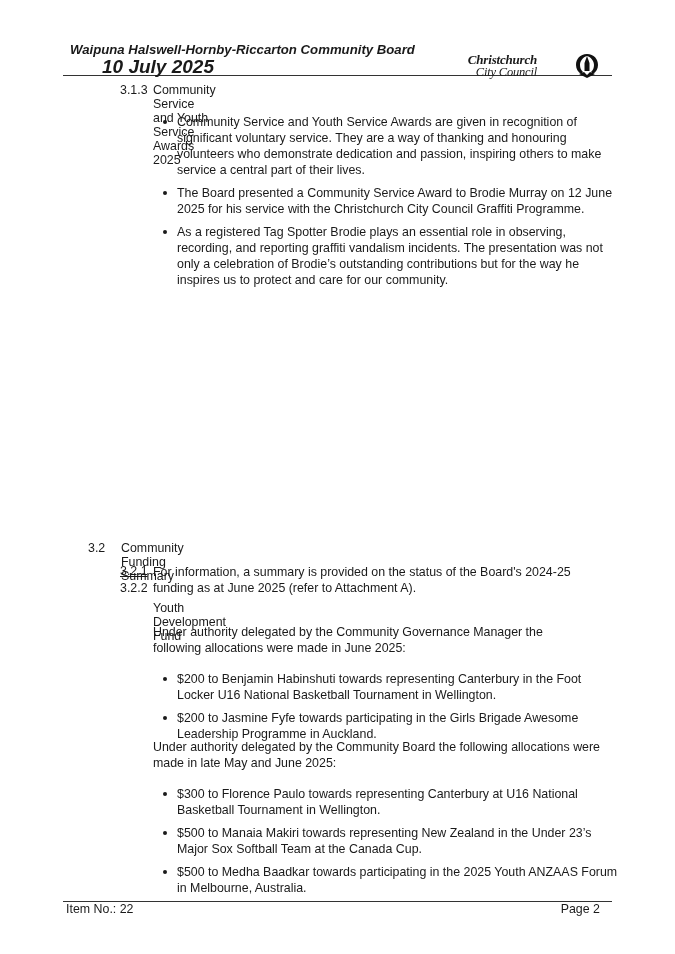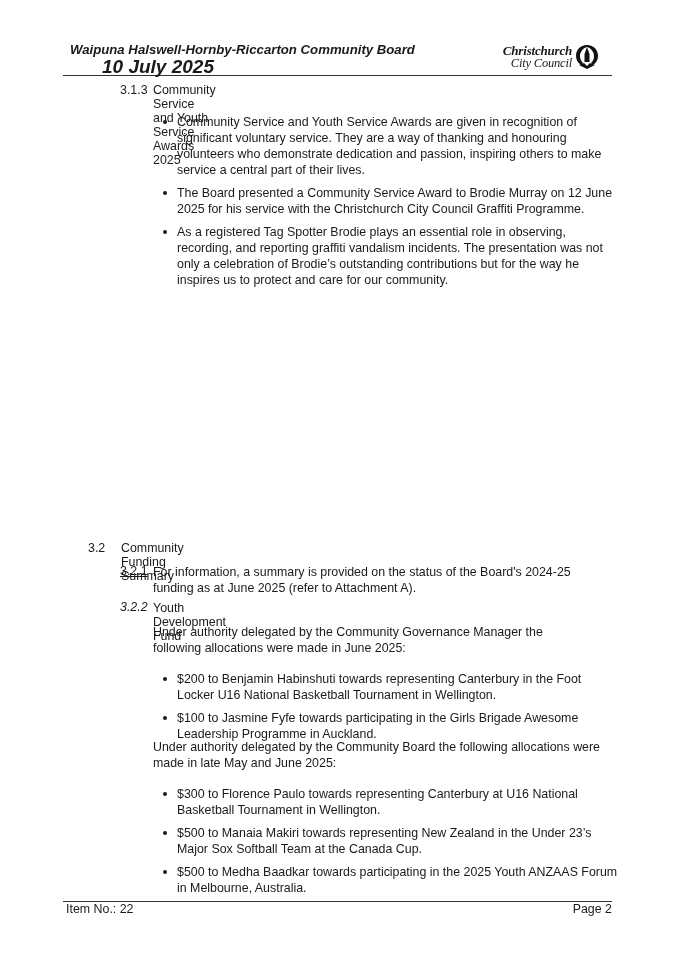--- a/index.html
+++ b/index.html
@@ -8,42 +8,42 @@
     font-family: "Liberation Sans", sans-serif; color: #1a1a1a;
     font-size: 12.4px;
   }
   .page-header {
     position: absolute; left: 63px; top: 40px; width: 549px; height: 35px;
     border-bottom: 1.3px solid #333;
     font-style: italic;
   }
   .header-title { position: absolute; left: 7px; top: 1px; font-weight: bold; font-size: 13.2px; line-height: 17px; }
   .header-date { position: absolute; left: 7px; top: 18px; font-weight: bold; font-size: 19px; line-height: 17px; margin-left: 32px; }
-  .logo { position: absolute; right: 13px; top: 3px; height: 28px; display: flex; align-items: center; }
+  .logo { position: absolute; right: 13px; top: 12px; height: 28px; display: flex; align-items: center; gap: 35px; }
   .logo-text { text-align: right; font-family: "Liberation Serif", "DejaVu Serif", serif; line-height: 12px; margin-right: 3px; }
   .logo-line1 { font-weight: bold; font-size: 13px; letter-spacing: -0.2px; }
   .logo-line2 { font-size: 12.5px; letter-spacing: -0.2px; }
   .logo-icon { width: 24px; height: 26px; }
 
   .section { position: absolute; }
   .num { position: absolute; }
   .bold { font-weight: normal; }
   .para { position: absolute; line-height: 16px; }
   ul.bullets { list-style: none; margin: 8px; padding: 0; position: absolute; }
   ul.bullets li { position: relative; padding-left: 14px; line-height: 16px; margin-bottom: 7px; }
   ul.bullets li .dot {
     position: absolute; left: 0; top: 6px; width: 4px; height: 4px; border-radius: 50%; background: #1a1a1a;
   }
 
   .page-footer {
     position: absolute; left: 63px; top: 901px; width: 549px;
     border-top: 1.3px solid #333; height: 18px;
   }
   .footer-left { position: absolute; left: 3px; top: 0px; font-size: 12.4px; line-height: 15px; }
-  .footer-right { position: absolute; right: 0; top: 0px; font-size: 12.4px; line-height: 15px; margin-left: 36px; }
+  .footer-right { position: absolute; right: 12px; top: 0px; font-size: 12.4px; line-height: 15px; margin-left: 36px; }
 </style>
 </head>
 <body>
 
 <div class="page-header">
   <div class="header-title">Waipuna Halswell-Hornby-Riccarton Community Board</div>
   <div class="header-date">10 July 2025</div>
   <div class="logo">
     <div class="logo-text">
       <div class="logo-line1">Christchurch</div>
@@ -73,27 +73,27 @@
 </div>
 
 <div class="section">
   <div class="num" style="left:120px; top:564px;text-decoration:underline;">3.2.1</div>
   <div class="para" style="left:153px; top:564px; width:458px;">
     <span>For information, a summary is provided on the status of the Board's 2024-25 funding as at June 2025 (refer to </span><span class="bold">Attachment A</span><span>).</span>
   </div>
 </div>
 
 <div class="section">
-  <div class="num" style="left:120px; top:600px;font-style:italic;">3.2.2</div>
+  <div class="num" style="left:120px; top:581px;">3.2.2</div>
   <div class="num bold" style="left:153px; top:601px;">Youth Development Fund</div>
 
   <div class="para" style="left:153px; top:624px; width:440px;">Under authority delegated by the Community Governance Manager the following allocations were made in June 2025:</div>
   <ul class="bullets" style="left:155px; top:663px; width:458px;">
     <li><span class="dot"></span><span>$200 to Benjamin Habinshuti towards representing Canterbury in the Foot Locker U16 National Basketball Tournament in Wellington.</span></li>
-    <li><span class="dot"></span><span>$100 to Jasmine Fyfe towards participating in the Girls Brigade Awesome Leadership Programme in Auckland.</span></li>
+    <li><span class="dot"></span><span>$200 to Jasmine Fyfe towards participating in the Girls Brigade Awesome Leadership Programme in Auckland.</span></li>
   </ul>
 
   <div class="para" style="left:153px; top:739px; width:450px;">Under authority delegated by the Community Board the following allocations were made in late May and June 2025:</div>
   <ul class="bullets" style="left:155px; top:778px; width:460px;">
     <li><span class="dot"></span><span>$300 to Florence Paulo towards representing Canterbury at U16 National Basketball Tournament in Wellington.</span></li>
     <li><span class="dot"></span><span>$500 to Manaia Makiri towards representing New Zealand in the Under 23’s Major Sox Softball Team at the Canada Cup.</span></li>
     <li><span class="dot"></span><span>$500 to Medha Baadkar towards participating in the 2025 Youth ANZAAS Forum in Melbourne, Australia.</span></li>
   </ul>
 </div>
 

